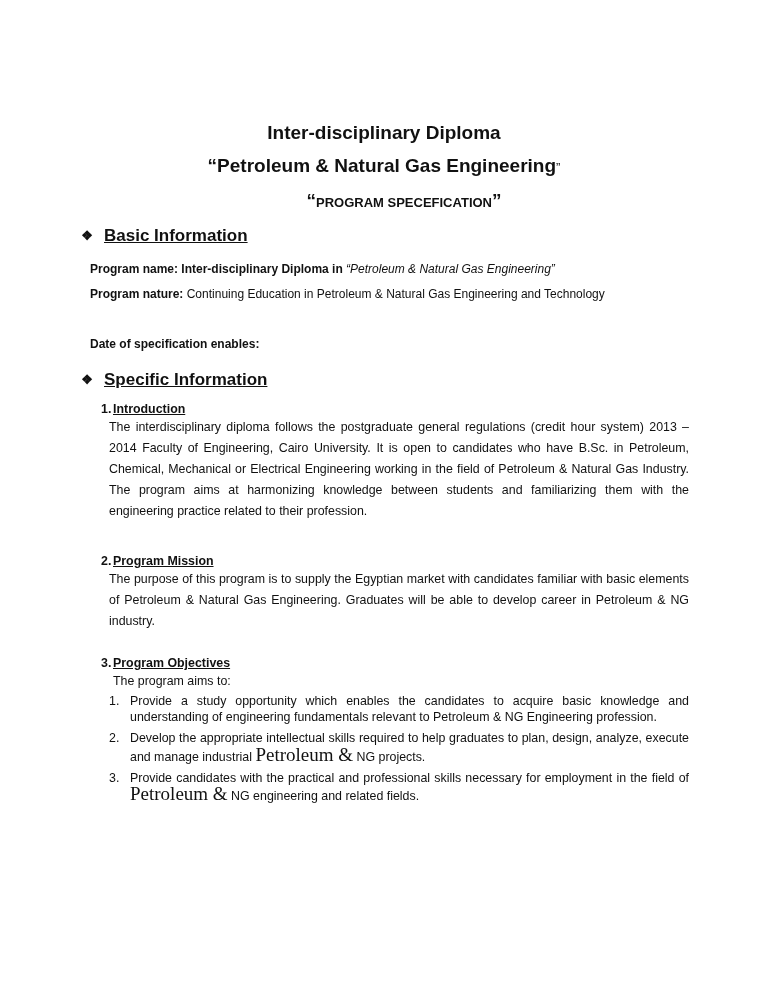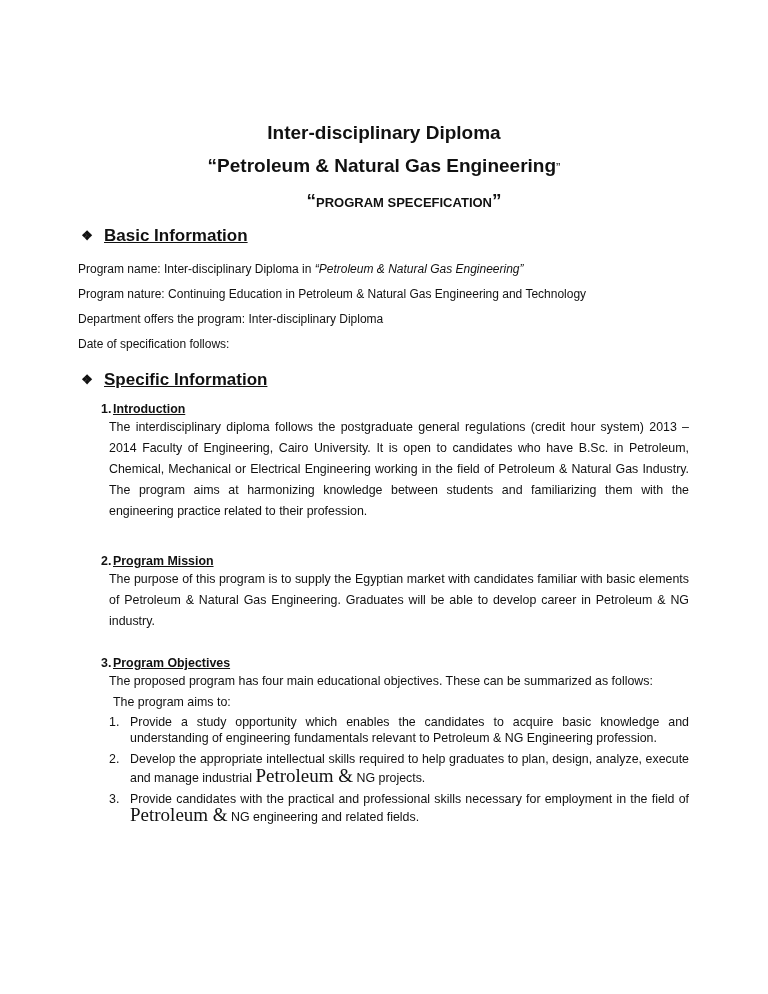--- a/index.html
+++ b/index.html
@@ -18,21 +18,21 @@
 
   .section-head {
     position: absolute; left: 78px; font-size: 17px; font-weight: bold; text-align: center;
   }
   .section-head .diamond { display: inline-block; width: 18px; font-size: 13px; margin-right: 8px; vertical-align: 1px; }
   .section-head .label { text-decoration: underline; }
   .sh1 { top: 226px; }
   .sh2 { top: 370px; }
 
   .info-line { position: absolute; left: 78px; font-size: 12px; line-height: 16px; white-space: nowrap; }
-  .info-line b { font-weight: normal; }
+  .info-line b { font-weight: bold; margin-left: 12px; }
   .info-line i { font-style: italic; }
   .il1 { top: 261px; }
   .il2 { top: 286px; }
   .il3 { top: 311px; }
   .il4 { top: 336px; }
 
   .sub {
     position: absolute; left: 101px; width: 588px; font-size: 12.4px;
   }
   .sub .sub-head { font-weight: bold; line-height: 16px; }
@@ -63,44 +63,40 @@
   <div class="section-head sh1">
     <span class="diamond">❖</span><span class="label">Basic Information</span>
   </div>
 
   <div class="info-line il1">
     <b>Program name: Inter-disciplinary Diploma in </b><i>“Petroleum &amp; Natural Gas Engineering”</i>
   </div>
   <div class="info-line il2">
     <b>Program nature:</b><span> Continuing Education in Petroleum &amp; Natural Gas Engineering and Technology</span>
   </div>
-  <div class="info-line il3">
-    <b>Department offers the program:</b><span> Inter-disciplinary Diploma</span>
-  </div>
   <div class="info-line il4">
-    <b>Date of specification follows:</b><span></span>
+    <b>Date of specification enables:</b><span></span>
   </div>
 
   <div class="section-head sh2">
     <span class="diamond">❖</span><span class="label">Specific Information</span>
   </div>
 
   <div class="sub s1">
     <div class="sub-head"><span class="num">1.</span><span class="lbl">Introduction</span></div>
     <div class="body">The interdisciplinary diploma follows the postgraduate general regulations (credit hour system) 2013 – 2014 Faculty of Engineering, Cairo University. It is open to candidates who have B.Sc. in Petroleum, Chemical, Mechanical or Electrical Engineering working in the field of Petroleum &amp; Natural Gas Industry. The program aims at harmonizing knowledge between students and familiarizing them with the engineering practice related to their profession.</div>
   </div>
 
   <div class="sub s2">
     <div class="sub-head"><span class="num">2.</span><span class="lbl">Program Mission</span></div>
     <div class="body">The purpose of this program is to supply the Egyptian market with candidates familiar with basic elements of Petroleum &amp; Natural Gas Engineering. Graduates will be able to develop career in Petroleum &amp; NG industry.</div>
   </div>
 
   <div class="sub s3">
     <div class="sub-head"><span class="num">3.</span><span class="lbl">Program Objectives</span></div>
-    <div class="body">The proposed program has four main educational objectives. These can be summarized as follows:</div>
     <div class="plain">The program aims to:</div>
     <ol class="obj-list">
       <li>
         <span class="n">1.</span><span>Provide a study opportunity which enables the candidates to acquire basic knowledge and understanding of engineering fundamentals relevant to Petroleum &amp; NG Engineering profession.</span>
       </li>
       <li>
         <span class="n">2.</span><span>Develop the appropriate intellectual skills required to help graduates to plan, design, analyze, execute and manage industrial </span><span class="serif">Petroleum &amp;</span><span> NG projects.</span>
       </li>
       <li>
         <span class="n">3.</span><span>Provide candidates with the practical and professional skills necessary for employment in the field of </span><span class="serif">Petroleum &amp;</span><span> NG engineering and related fields.</span>

